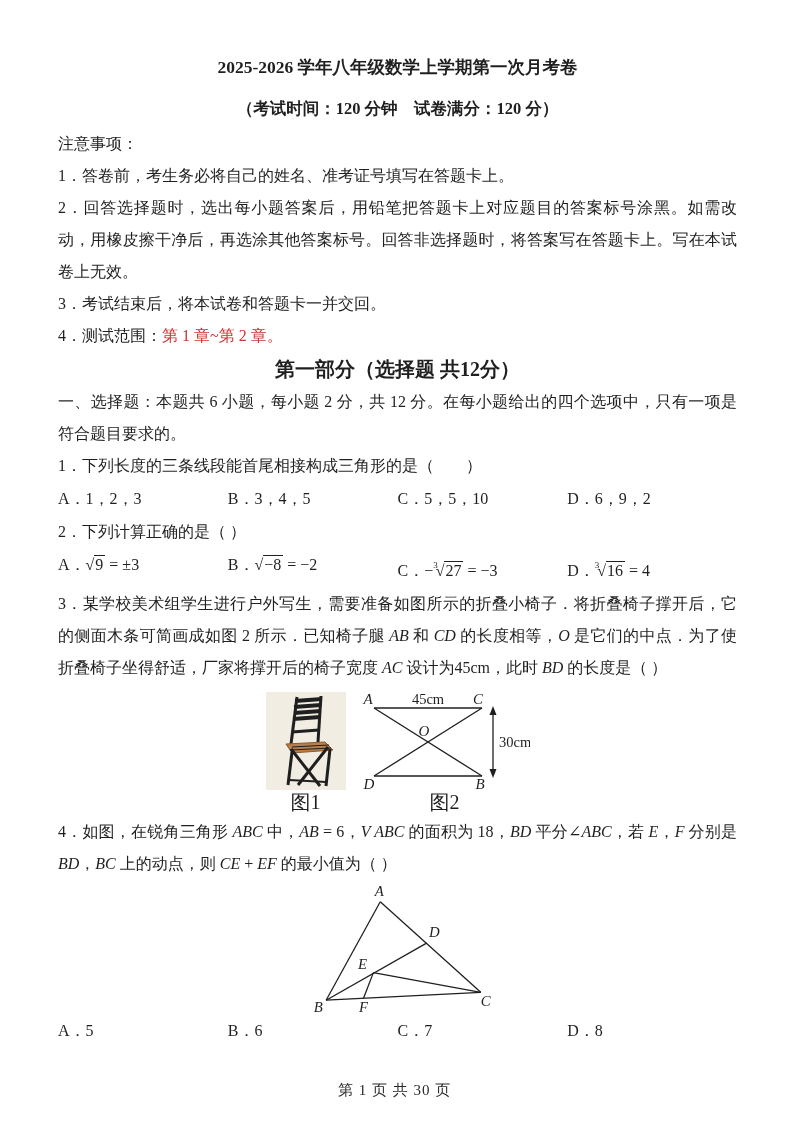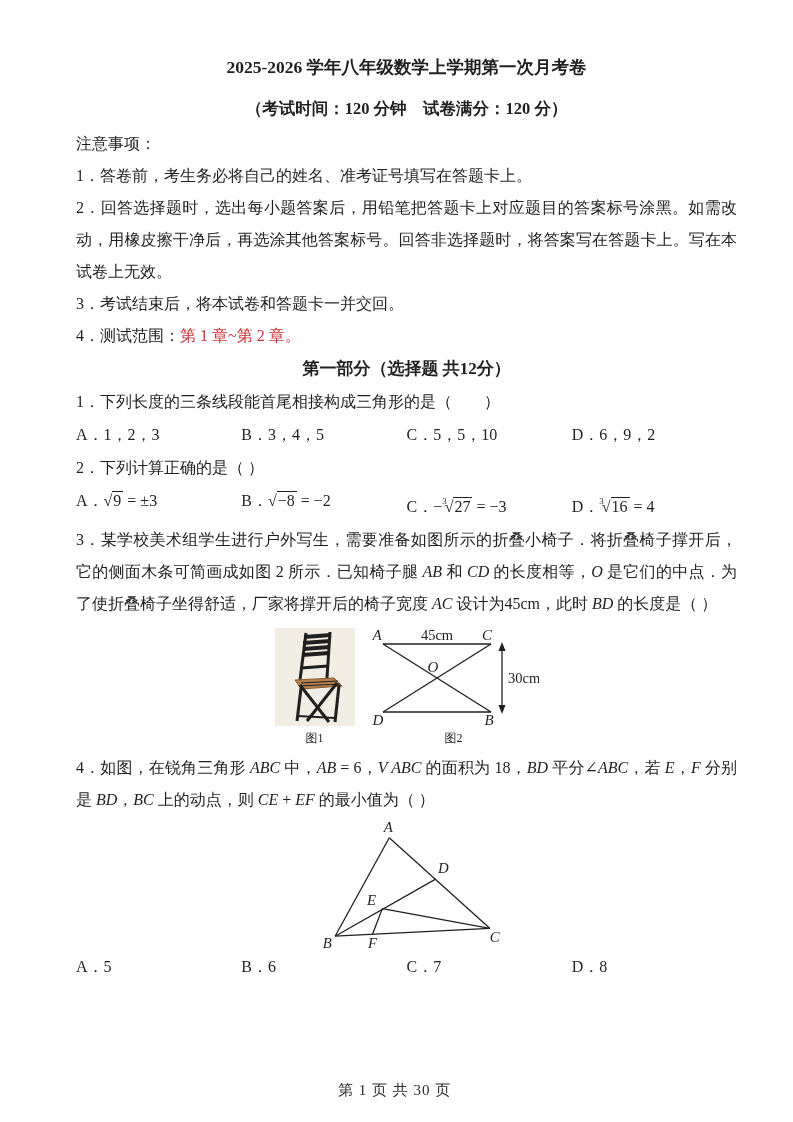--- a/index.html
+++ b/index.html
@@ -1,41 +1,41 @@
 <!DOCTYPE html>
 <html lang="zh"><head>
 <meta charset="utf-8">
 <style>
   html,body{margin:0;padding:0;}
   body{
     width:793px;height:1122px;background:#ffffff;color:#1f1f1f;
     font-family:"Liberation Serif","DejaVu Serif",serif;
     font-size:16px;overflow:hidden;position:relative;
   }
-  .page{box-sizing:border-box;padding:50px 56px 0 76px;height:100%;position:relative;}
+  .page{box-sizing:border-box;padding:50px 56px 0 58px;height:100%;position:relative;}
   .title{
     text-align:center;font-weight:700;font-size:17.5px;line-height:34px;margin:0 0 4px;
   }
   .subtitle{
     text-align:center;font-weight:700;font-size:16.5px;line-height:34px;margin:8px 0 2px;
   }
   .para{line-height:32px;text-align:justify;margin:0;}
   .section-heading{
-    text-align:center;font-weight:700;font-size:17px;line-height:30px;margin:2px 0 2px;
+    text-align:center;font-weight:700;font-size:20px;line-height:30px;margin:2px 0 2px;
   }
   .opts{display:flex;line-height:34px;}
   .opt{width:25%;white-space:nowrap;}
   .red{color:#cc3333;}
   i{font-style:italic;}
   .rad{white-space:nowrap;}
   .rad .bar{border-top:1px solid currentColor;padding:0 2px 0 1px;}
   .rad sup{font-size:9px;vertical-align:8px;margin-right:-2px;}
   .fig-row{display:flex;justify-content:center;align-items:flex-end;gap:14px;margin:6px 0 2px;}
   .fig{display:flex;flex-direction:column;align-items:center;}
-  .fig-cap{line-height:24px;font-size:12px;}
+  .fig-cap{line-height:24px;font-size:20px;}
   .fig4-row{display:flex;justify-content:center;margin:4px 0 0;}
   .footer{
     position:absolute;left:0;right:4px;bottom:22px;text-align:center;
     font-size:15px;color:#2a2a2a;letter-spacing:1px;
   }
   svg text{font-family:"Liberation Serif","DejaVu Serif",serif;}
   svg .pt{font-style:italic;font-size:15px;fill:#1f1f1f;}
   svg .dim{font-size:14.5px;fill:#1f1f1f;}
   svg line,svg path,svg polyline{stroke:#1f1f1f;fill:none;}
 </style>
@@ -47,20 +47,21 @@
   <div class="title">2025-2026 学年八年级数学上学期第一次月考卷</div>
   <div class="subtitle">（考试时间：120 分钟　试卷满分：120 分）</div>
 
   <p class="para">注意事项：</p>
   <p class="para">1．答卷前，考生务必将自己的姓名、准考证号填写在答题卡上。</p>
   <p class="para">2．回答选择题时，选出每小题答案后，用铅笔把答题卡上对应题目的答案标号涂黑。如需改动，用橡皮擦干净后，再选涂其他答案标号。回答非选择题时，将答案写在答题卡上。写在本试卷上无效。</p>
   <p class="para">3．考试结束后，将本试卷和答题卡一并交回。</p>
   <p class="para">4．测试范围：<span class="red">第 1 章~第 2 章。</span></p>
 
   <div class="section-heading">第一部分（选择题 共12分）</div>
+  <p class="para">一、选择题：本题共 6 小题，每小题 2 分，共 12 分。在每小题给出的四个选项中，只有一项是符合题目要求的。</p>
 
   <p class="para">1．下列长度的三条线段能首尾相接构成三角形的是（　　）</p>
   <div class="opts">
     <div class="opt">A．1，2，3</div>
     <div class="opt">B．3，4，5</div>
     <div class="opt">C．5，5，10</div>
     <div class="opt">D．6，9，2</div>
   </div>
 
   <p class="para">2．下列计算正确的是（ ）</p>

